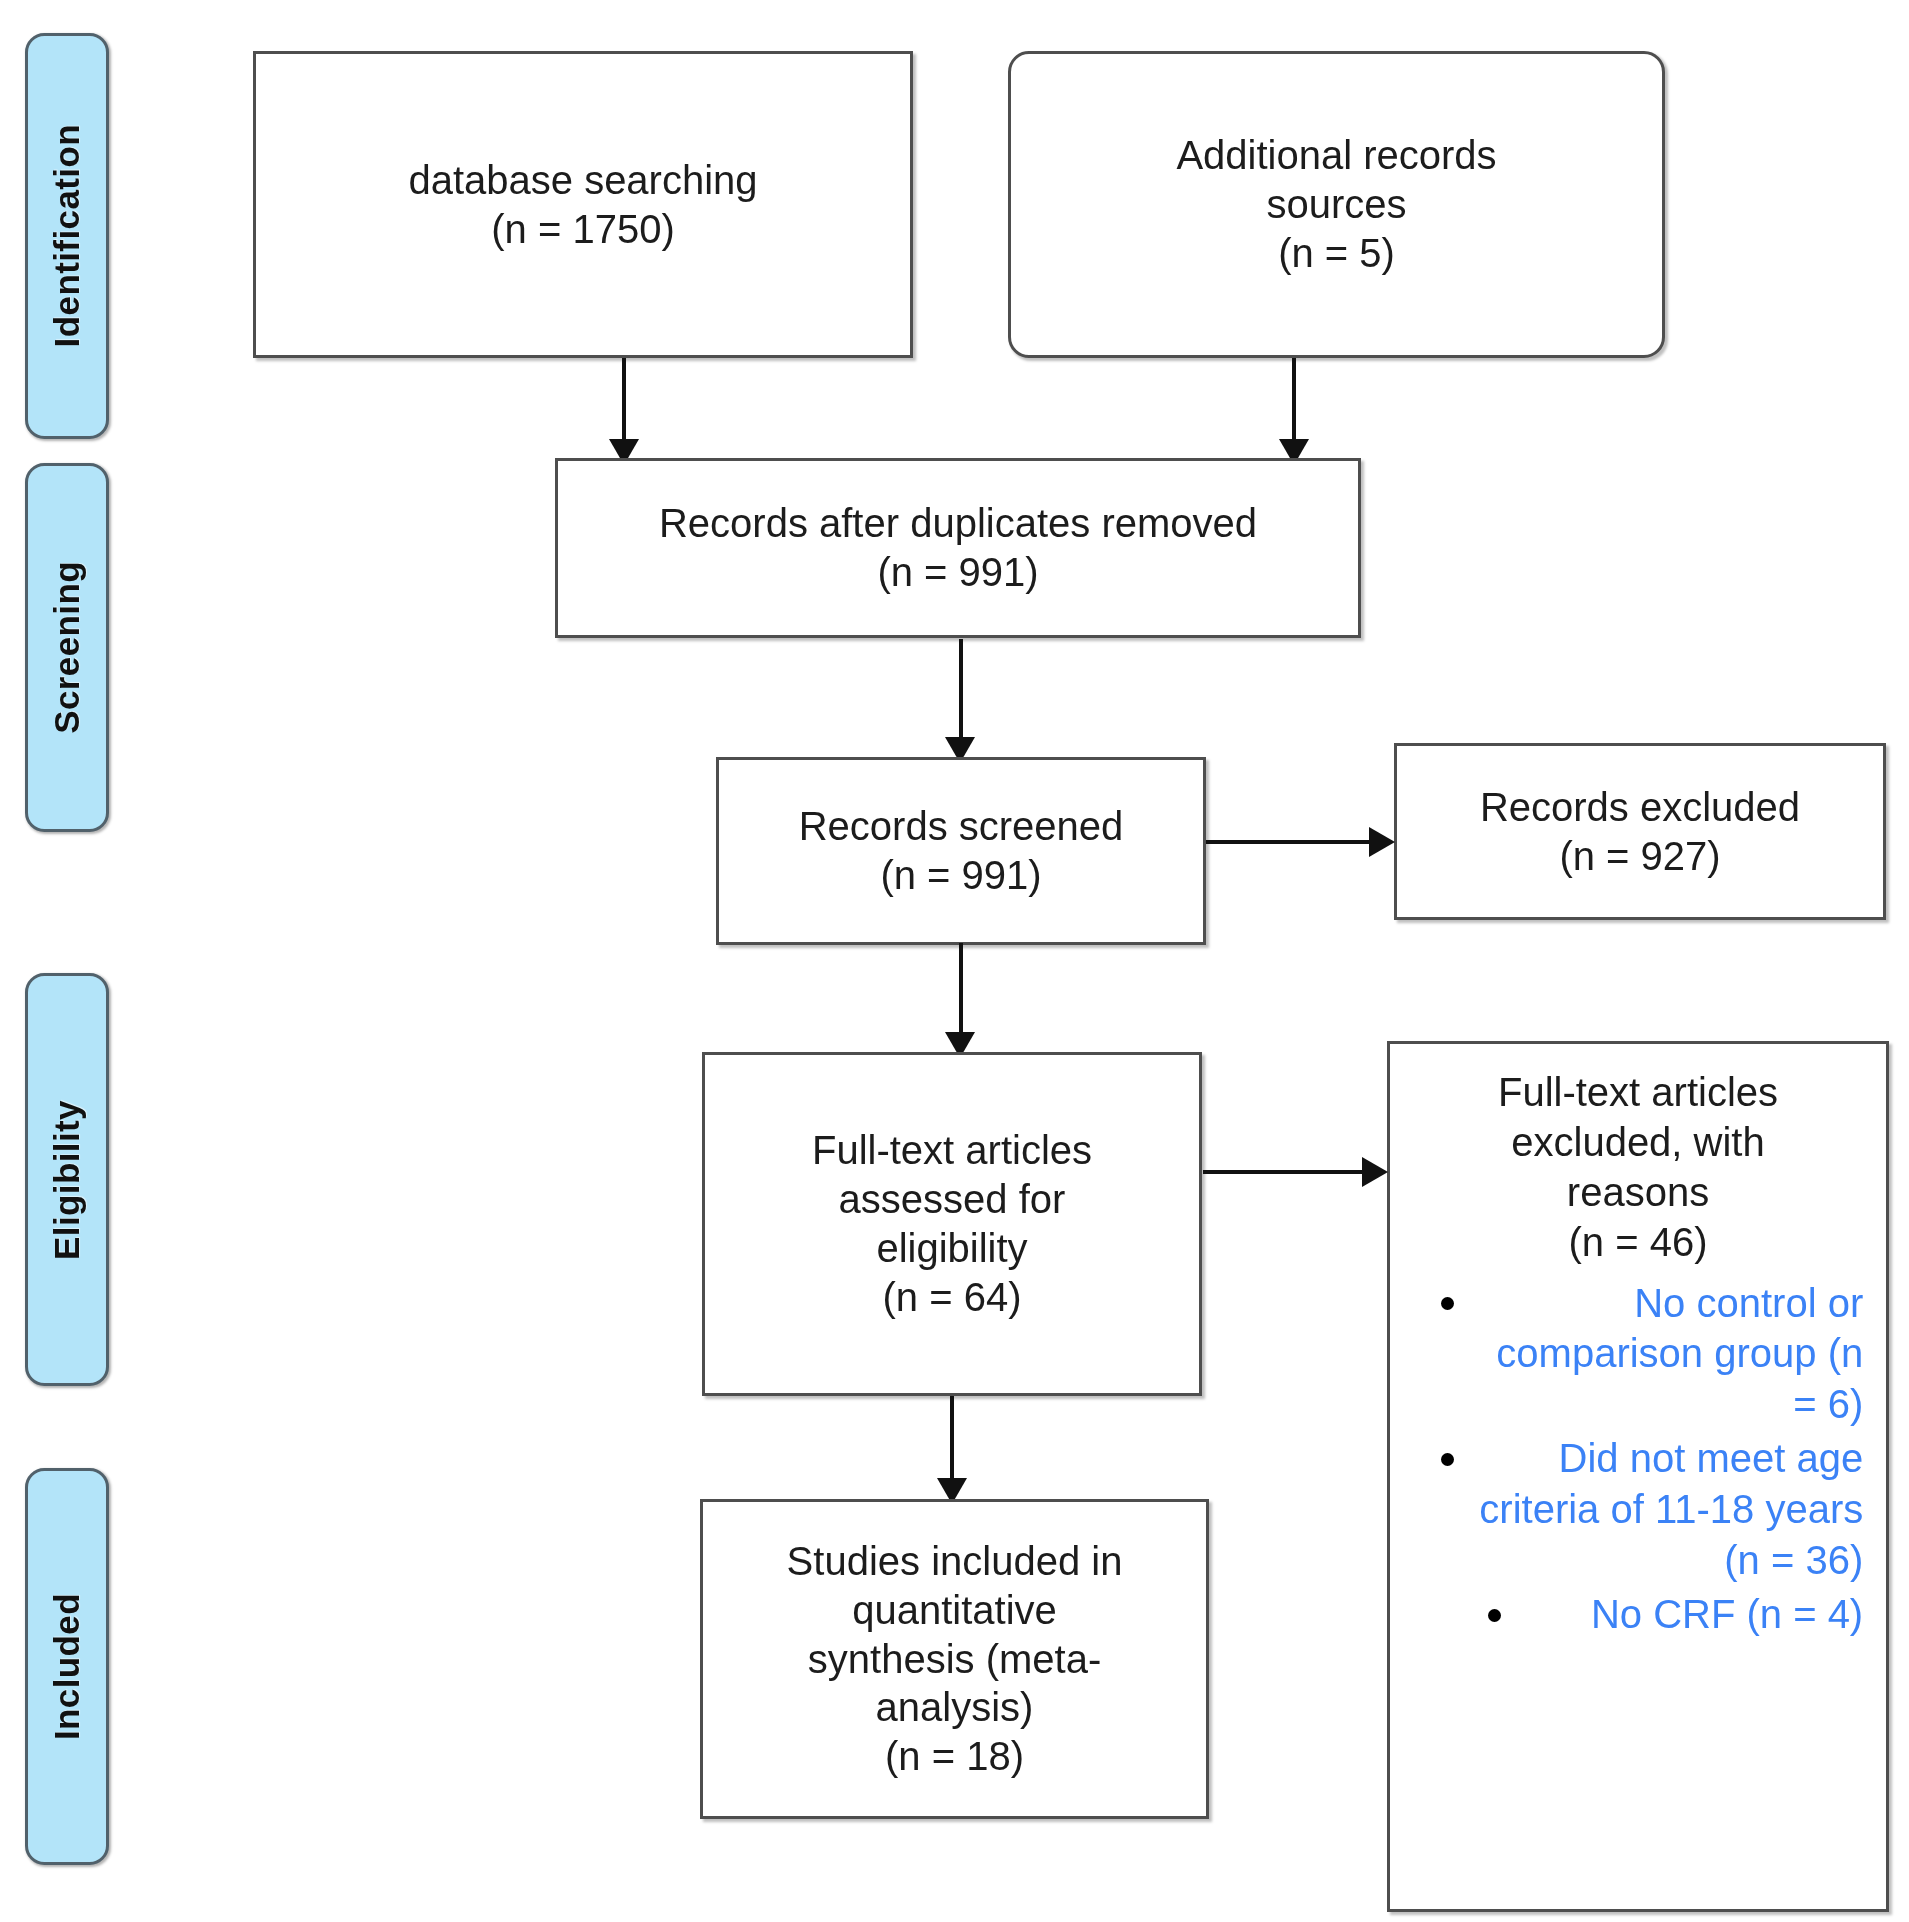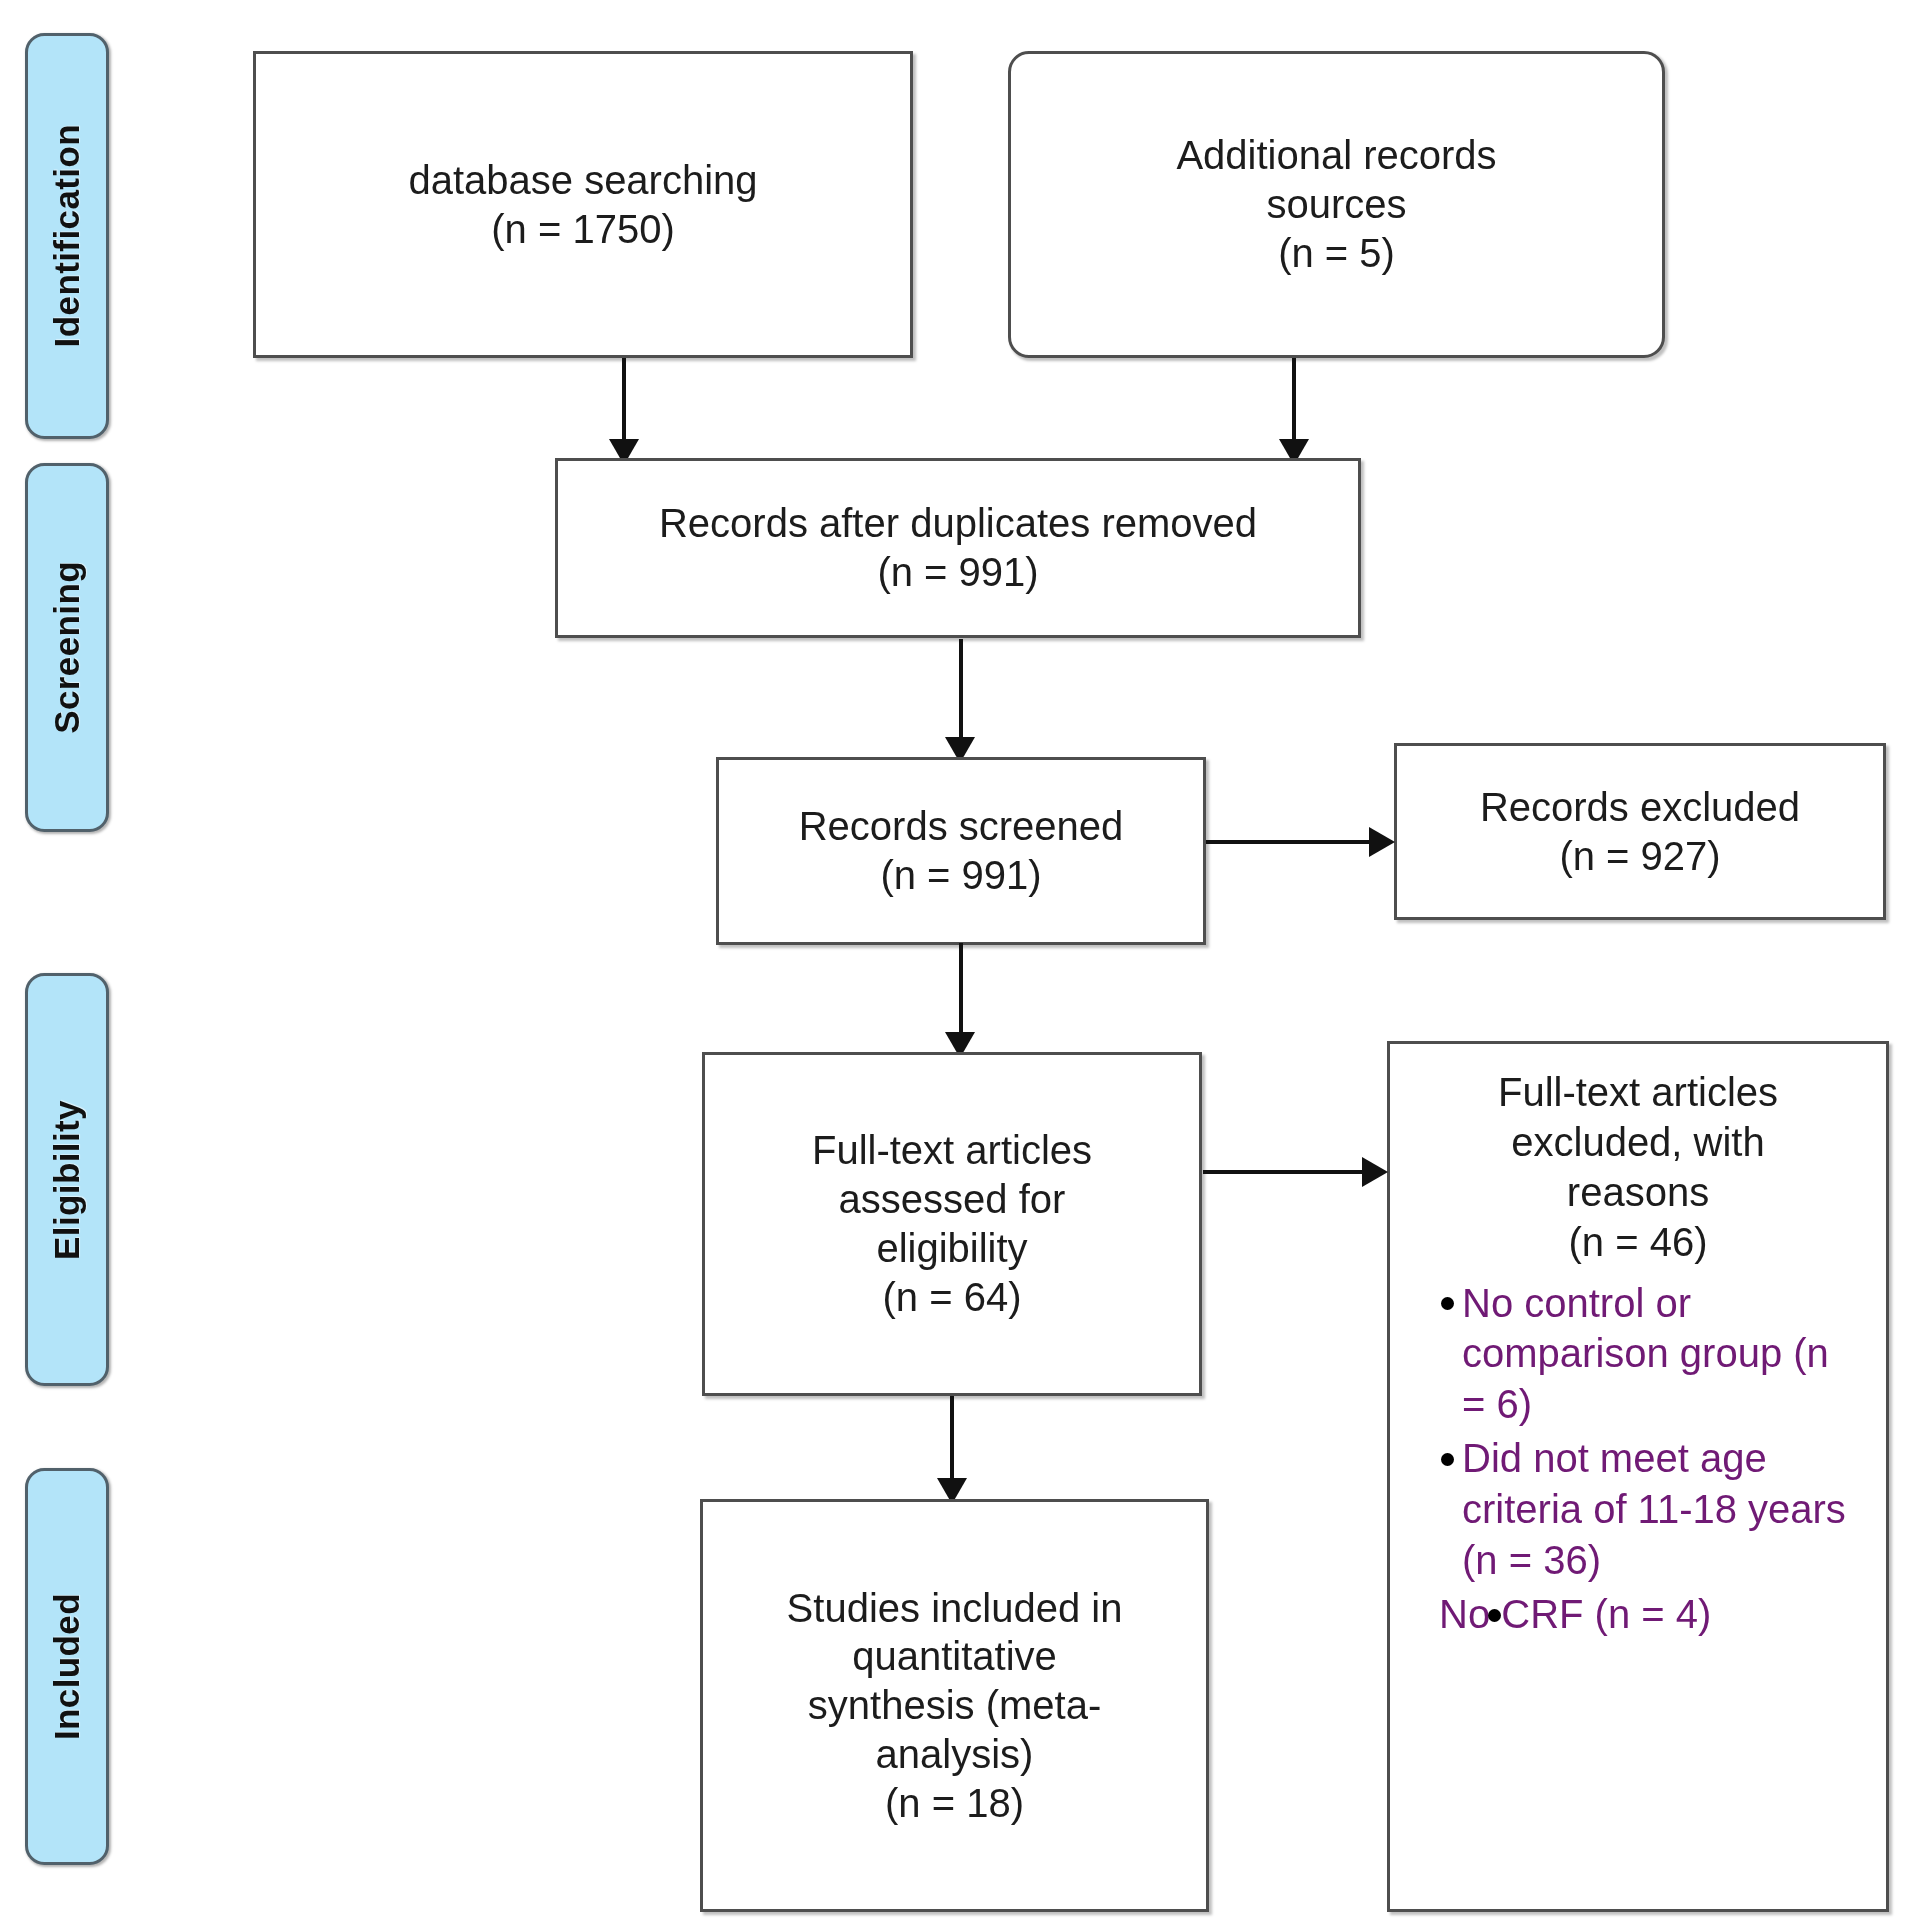--- a/index.html
+++ b/index.html
@@ -84,22 +84,22 @@
   .bullet-list {
     list-style: none;
     margin: 10.5px 0 0 0;
     padding: 0;
     width: 100%;
   }
   .bullet-item {
     position: relative;
     font-size: 40px;
     line-height: 1.27;
-    color: #701a75;
-    text-align: left;
+    color: #3b82f6;
+    text-align: right;
     margin-bottom: 3.5px;
     padding-left: 58px;
     padding-right: 8.8px;
   }
   .bullet-item .dot {
     position: absolute;
     left: 37px;
     top: 19.3px;
     width: 13px;
     height: 13px;
@@ -227,21 +227,21 @@
       </li>
     </ul>
   </div>
 
   <div class="h-line" style="left:1203px; top:1170px; width:172px;"></div>
   <div class="arrow-right" style="left:1362px; top:1157px;"></div>
 
   <div class="v-line" style="left:950px; top:1396px; height:90px;"></div>
   <div class="arrow-down" style="left:937px; top:1478px;"></div>
 
-  <div class="flow-box" style="left:700px; top:1499px; width:509px; height:413px;">
+  <div class="flow-box" style="left:700px; top:1499px; width:509px; height:320px;">
     <div class="line">Studies included in</div>
     <div class="line">quantitative</div>
     <div class="line">synthesis (meta-</div>
     <div class="line">analysis)</div>
     <div class="line">(n = 18)</div>
   </div>
 
 </div>
 
 

